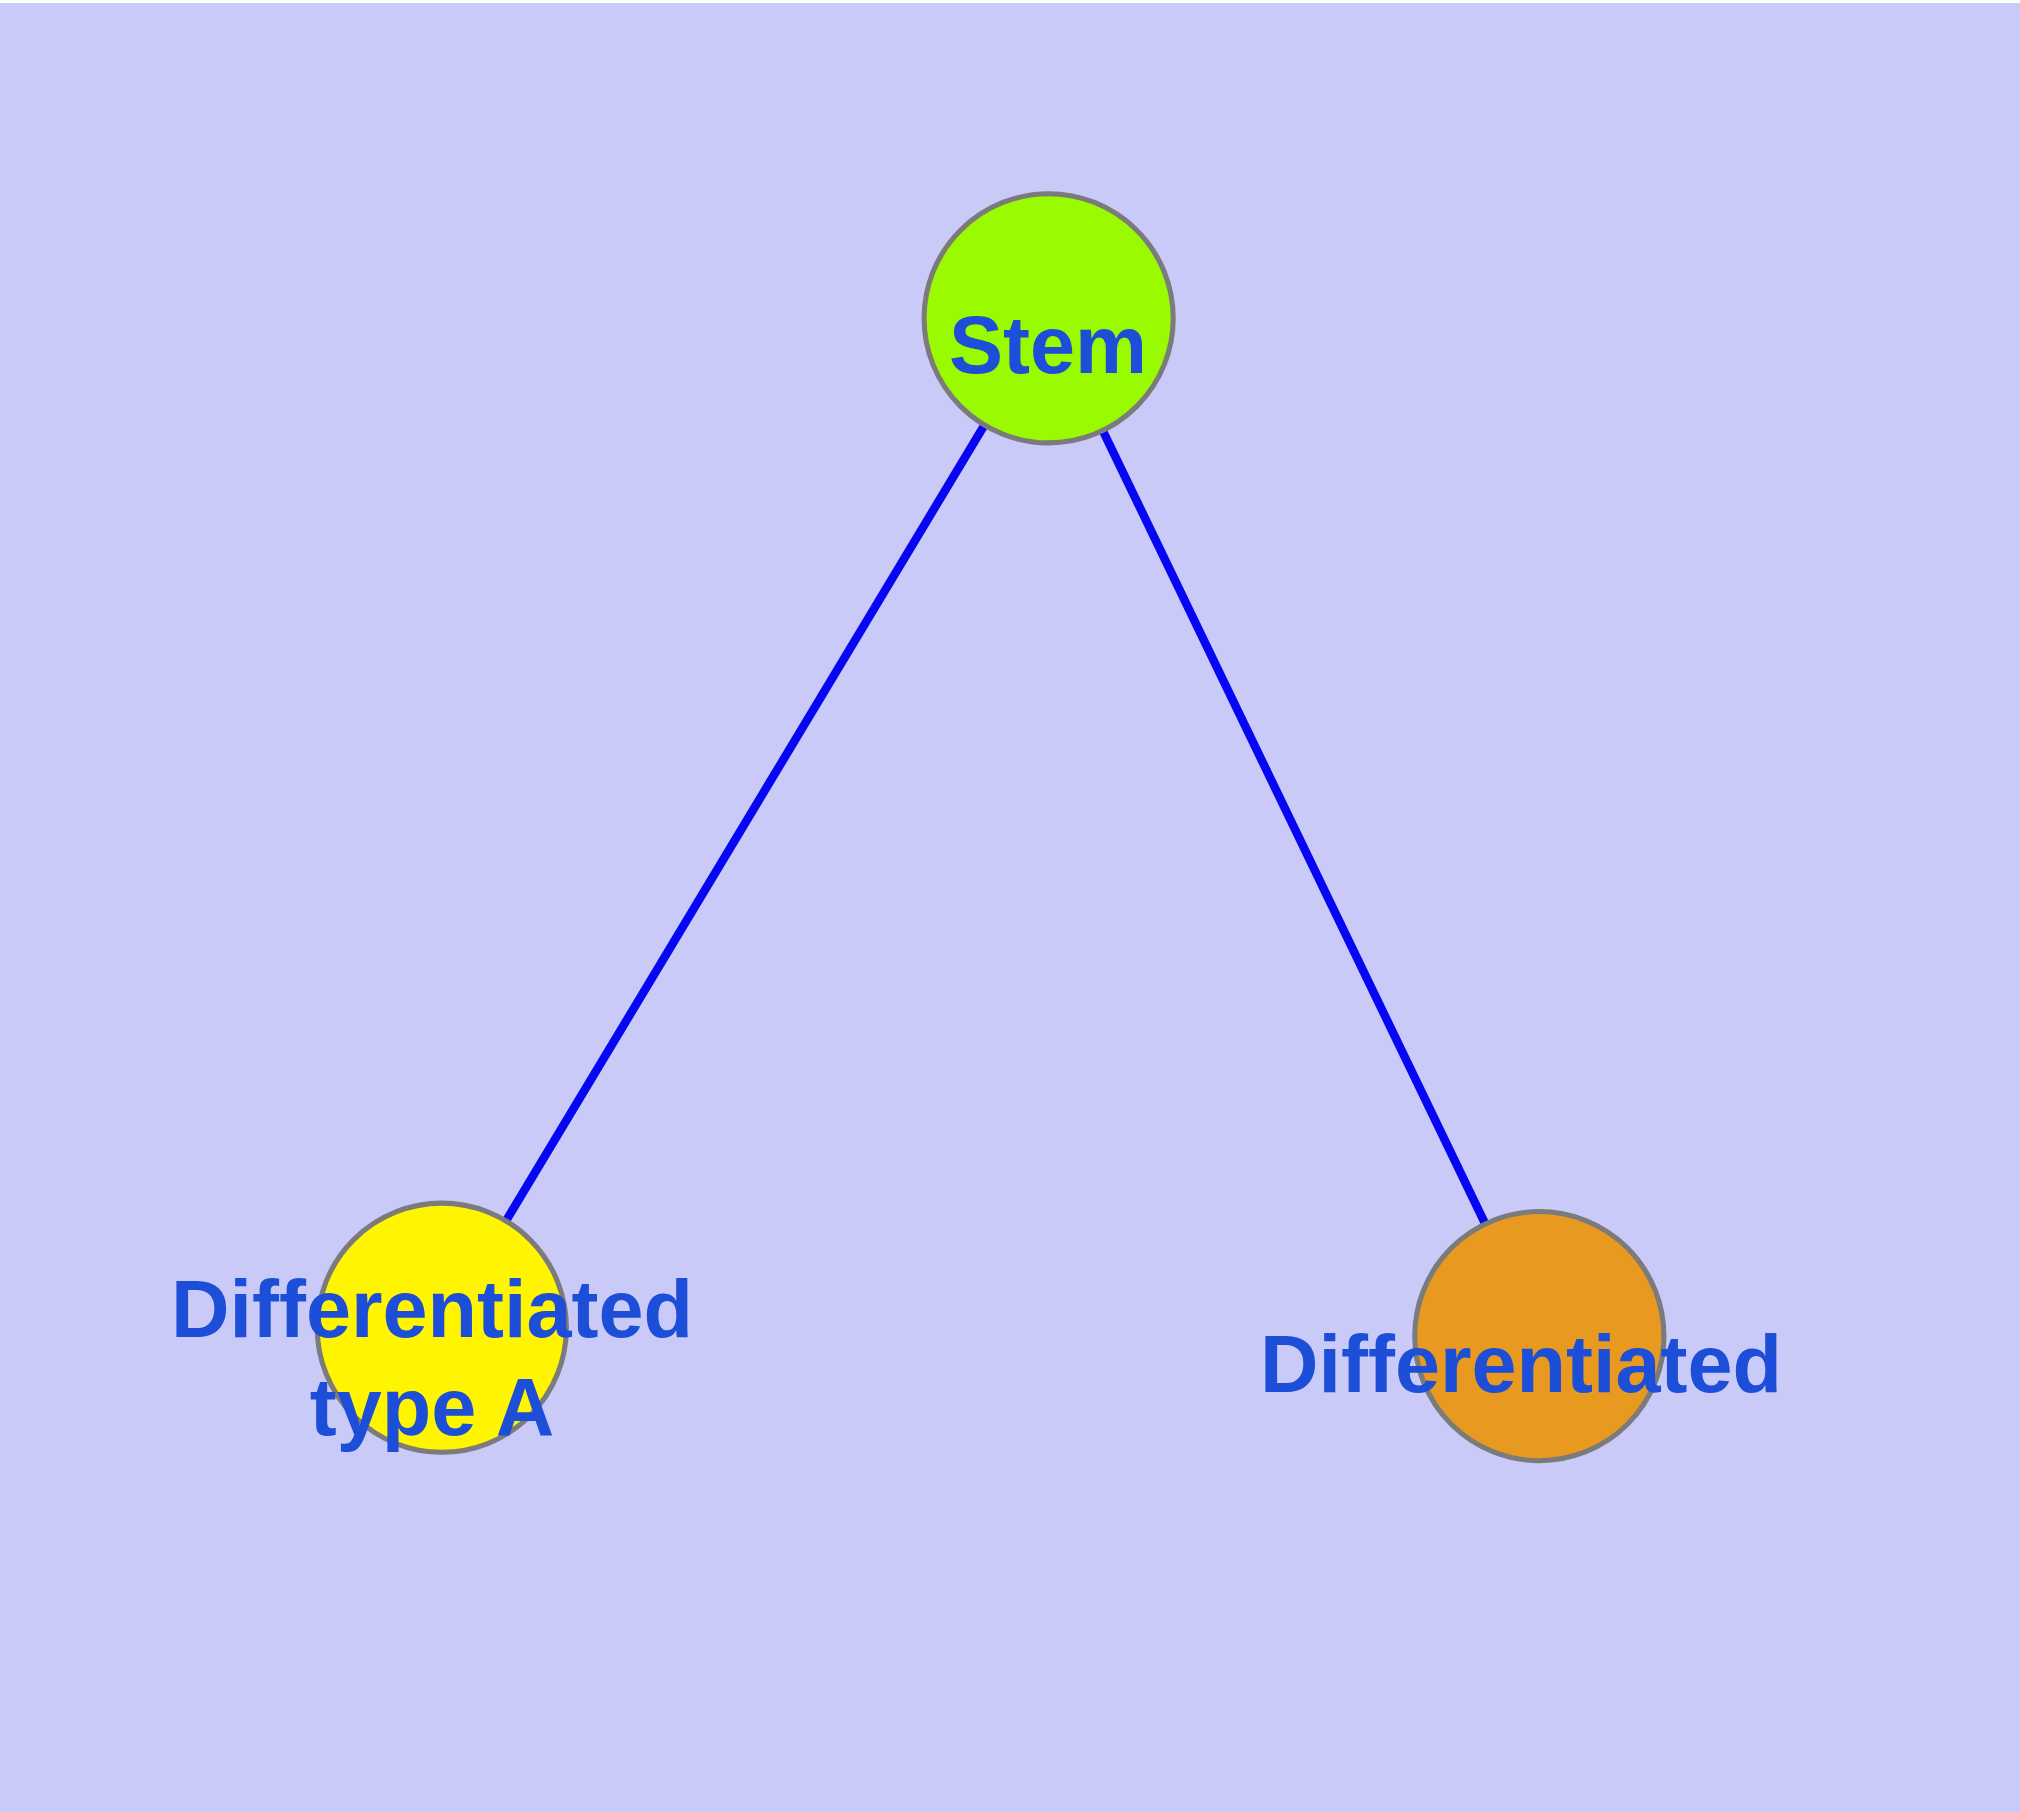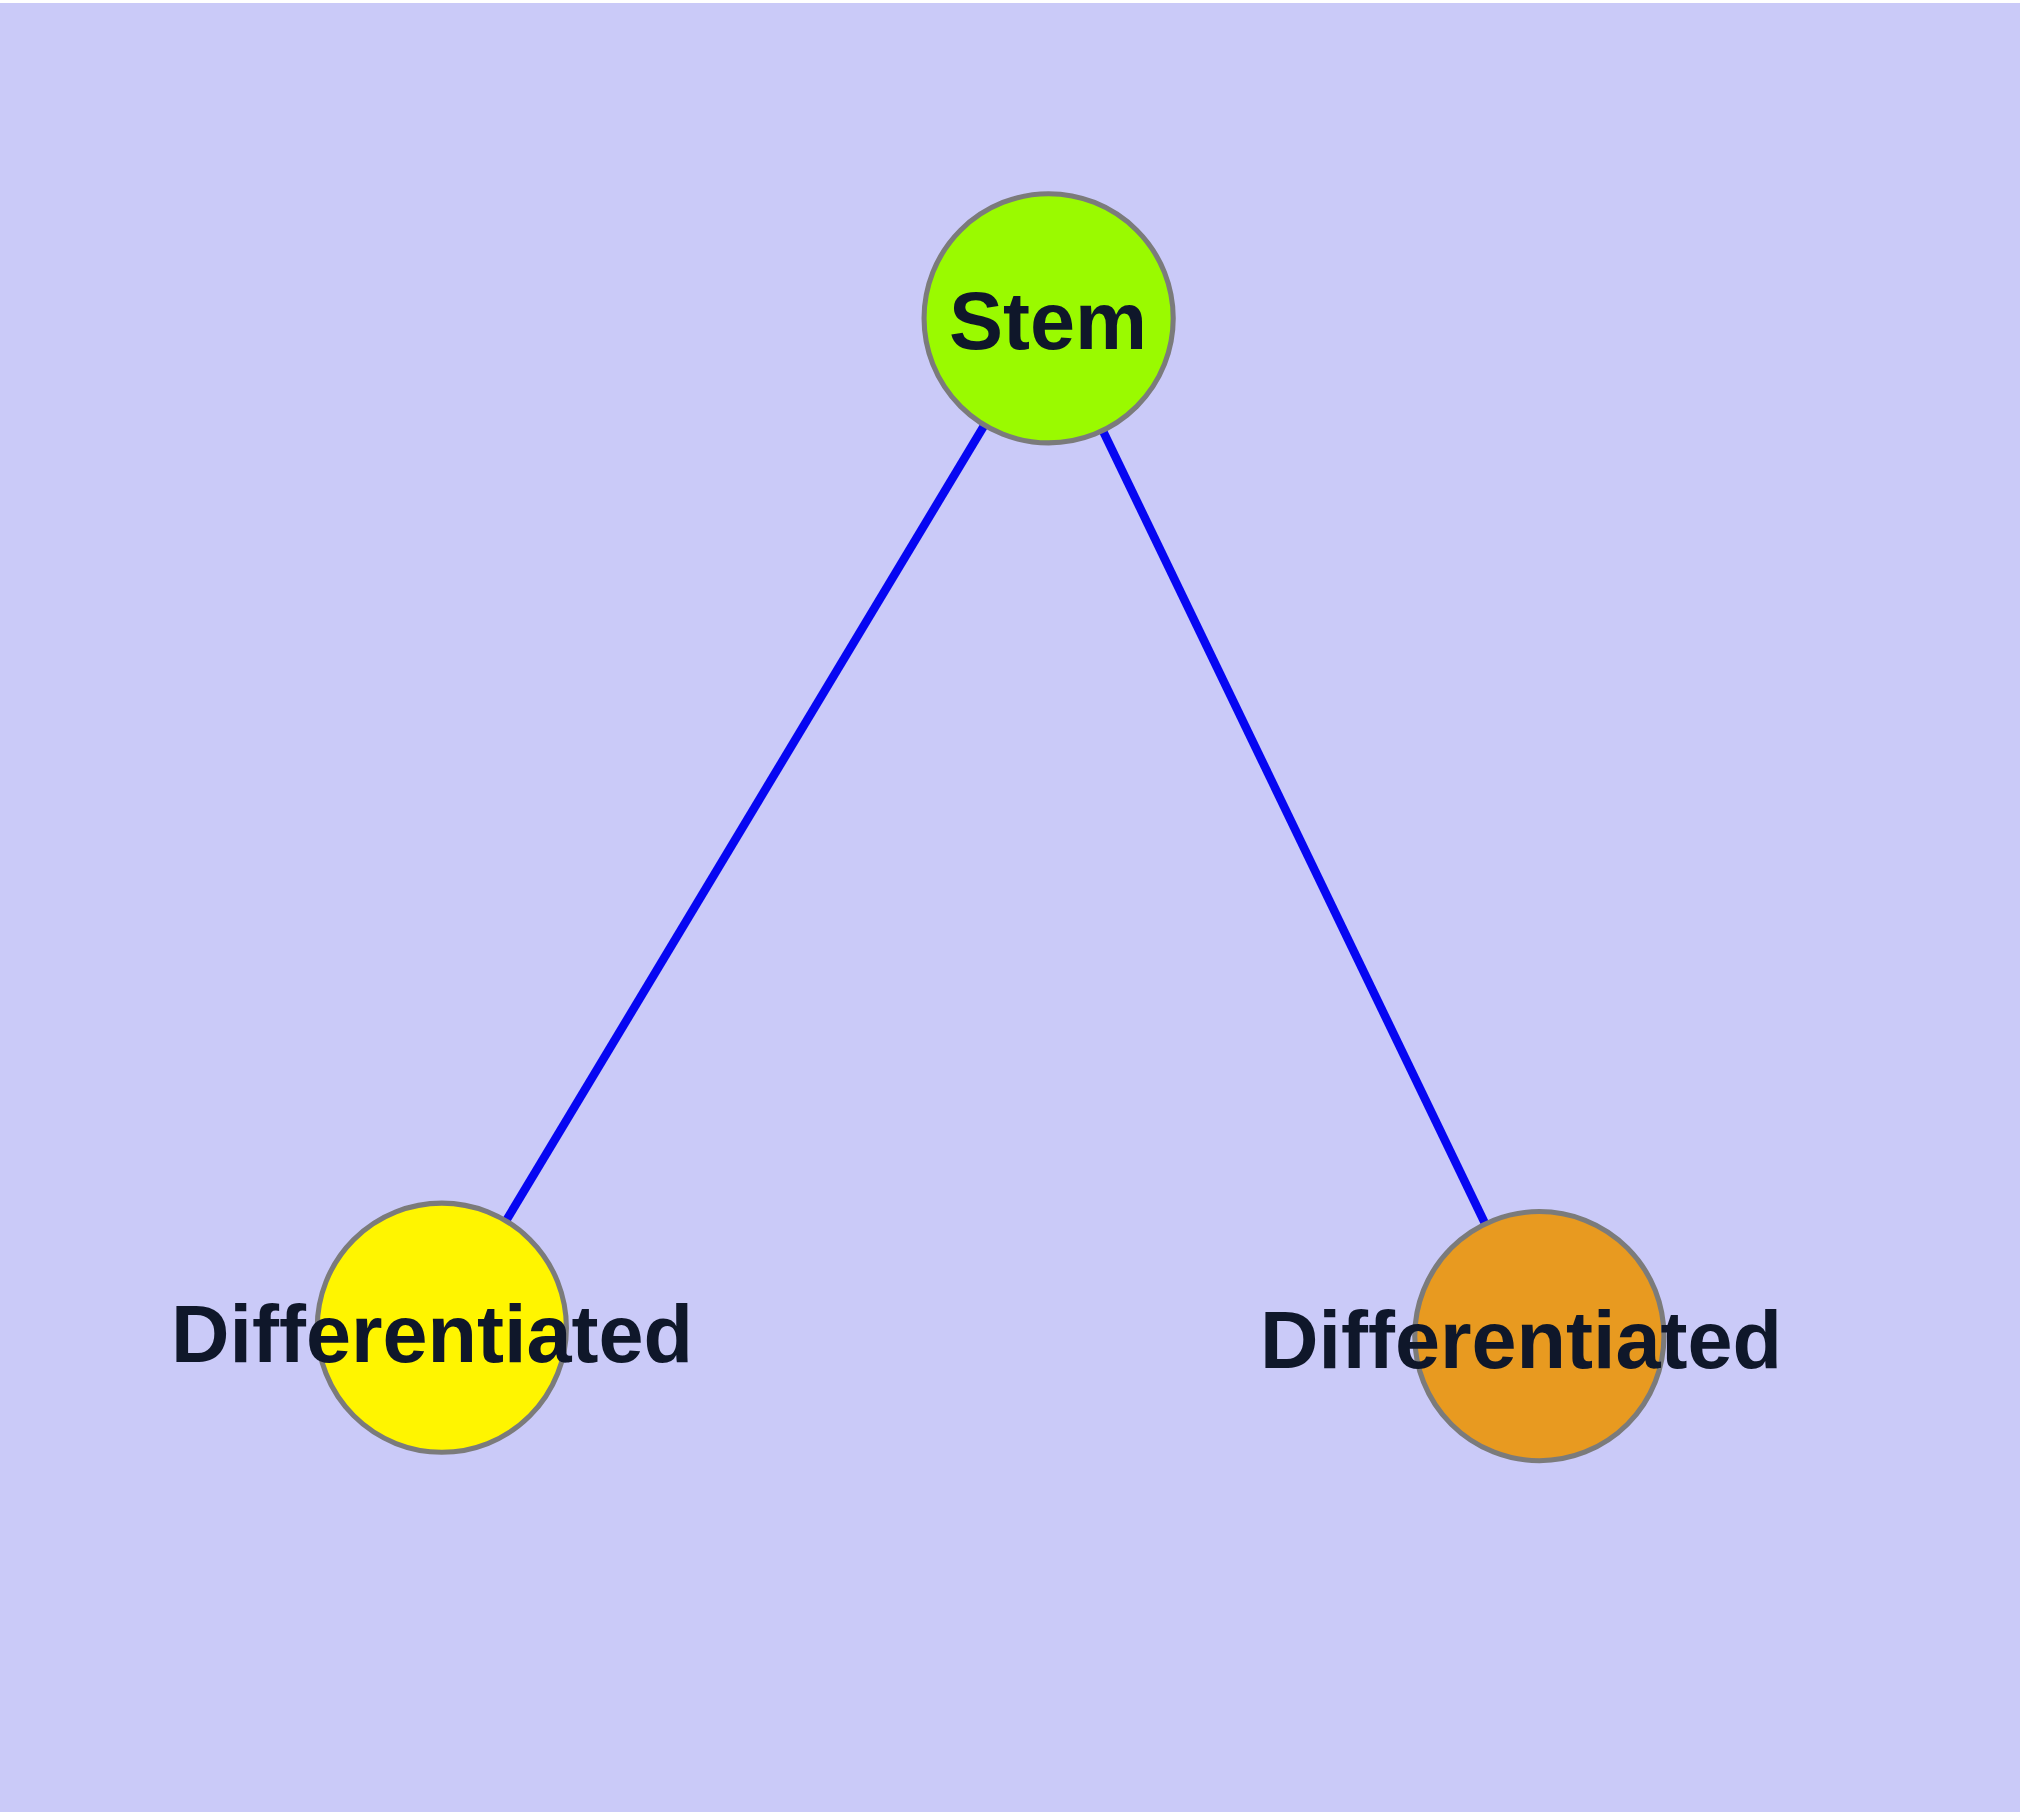--- a/index.html
+++ b/index.html
@@ -28,26 +28,27 @@
     stroke-width: 10px;
     fill: none;
   }
   .node {
     stroke: #7b7b7b;
     stroke-width: 6px;
   }
   .label {
     position: absolute;
     transform: translate(-50%, -50%);
-    color: #0f172a;
+    color: #1d4ed8;
     font-weight: bold;
     font-size: 81px;
     line-height: 98px;
     text-align: center;
     white-space: nowrap;
+    margin-top: 24px;
   }
   .label-stem   { left: 1048px; top: 318px;  }
   .label-type-a { left: 432px;  top: 1331px; }
   .label-type-b { left: 1521px; top: 1337px; }
 </style>
 </head>
 <body>
 
 <div class="stage">
 
@@ -58,20 +59,21 @@
 
     <circle class="node" cx="1237" cy="372" r="147" fill="#9afa00"></circle>
     <circle class="node" cx="521" cy="1563" r="147" fill="#fff500"></circle>
     <circle class="node" cx="1816" cy="1573" r="147" fill="#e89a20"></circle>
   </svg>
 
   <div class="label label-stem">Stem</div>
 
   <div class="label label-type-a">
     <div>Differentiated</div>
+    <div>type A</div>
   </div>
 
   <div class="label label-type-b">
     <div>Differentiated</div>
   </div>
 
 </div>
 
 
 </body></html>

